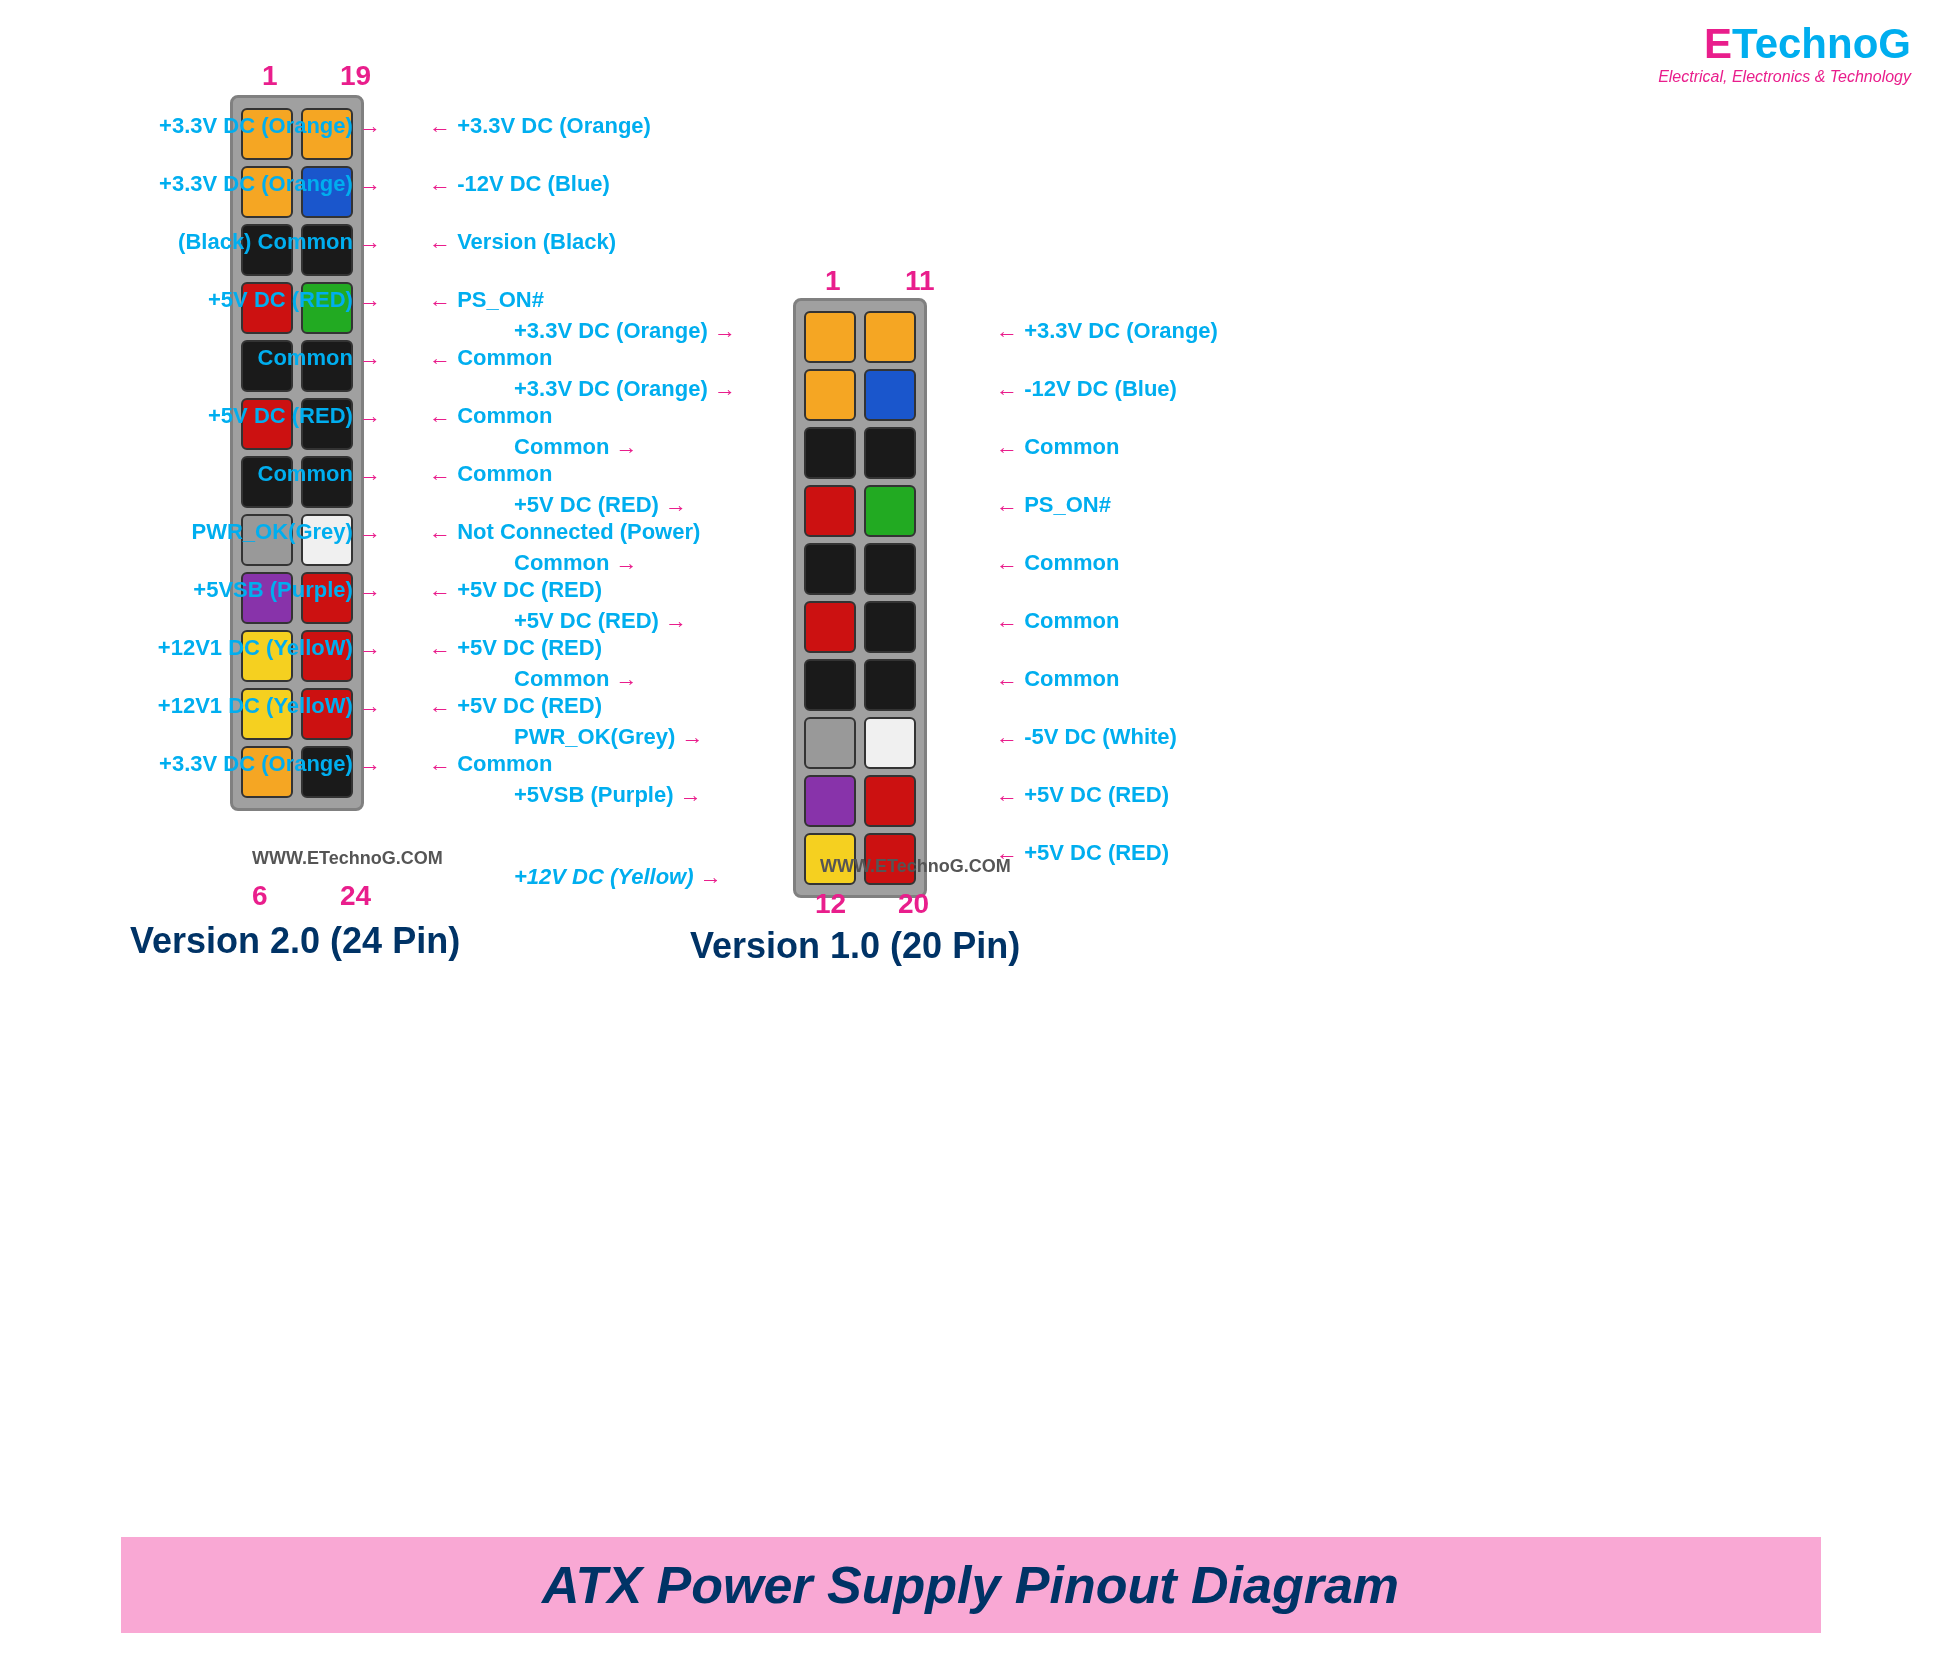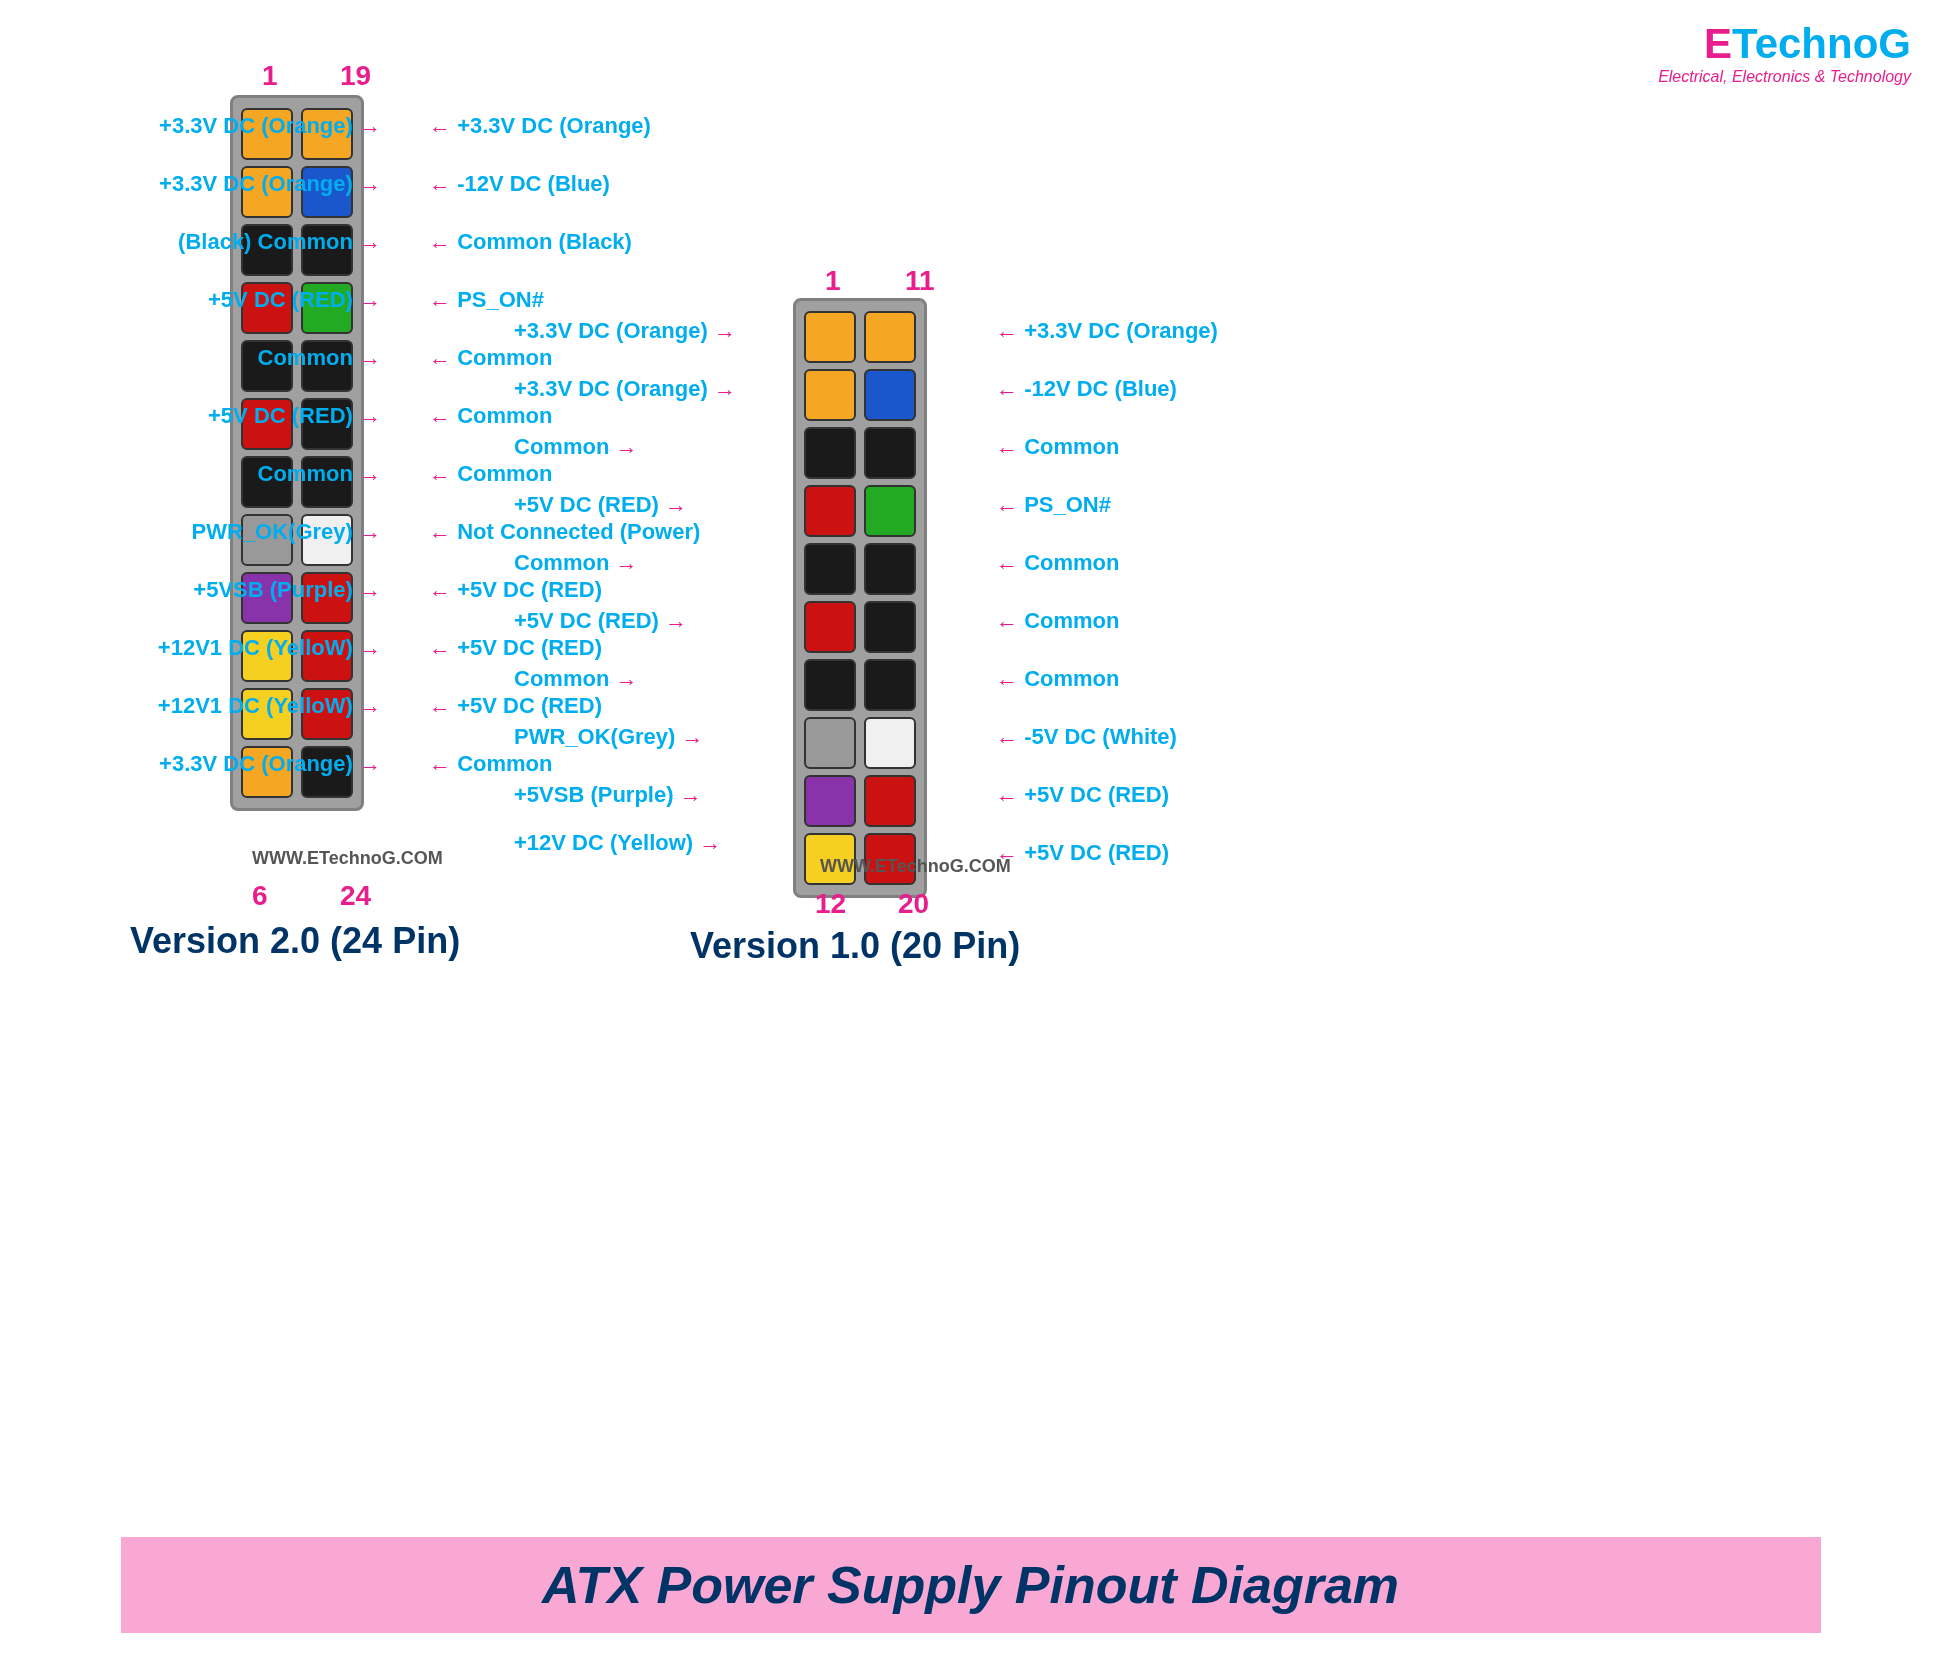--- a/index.html
+++ b/index.html
@@ -226,21 +226,21 @@
   <div class="label label-left arrow-right" style="top:577px; right:1560px;">+5VSB (Purple)</div>
 
   <div class="label label-left arrow-right" style="top:635px; right:1560px;">+12V1 DC (YelloW)</div>
 
   <div class="label label-left arrow-right" style="top:693px; right:1560px;">+12V1 DC (YelloW)</div>
 
   <div class="label label-left arrow-right" style="top:751px; right:1560px;">+3.3V DC (Orange)</div>
 
   <div class="label label-right arrow-left" style="top:113px; left:405px;">+3.3V DC (Orange)</div>
   <div class="label label-right arrow-left" style="top:171px; left:405px;">-12V DC (Blue)</div>
-  <div class="label label-right arrow-left" style="top:229px; left:405px;">Common (Black)</div>
+  <div class="label label-right arrow-left" style="top:229px; left:405px;">Version (Black)</div>
   <div class="label label-right arrow-left" style="top:287px; left:405px;">PS_ON#</div>
   <div class="label label-right arrow-left" style="top:345px; left:405px;">Common</div>
   <div class="label label-right arrow-left" style="top:403px; left:405px;">Common</div>
   <div class="label label-right arrow-left" style="top:461px; left:405px;">Common</div>
   <div class="label label-right arrow-left" style="top:519px; left:405px;">Not Connected (Power)</div>
   <div class="label label-right arrow-left" style="top:577px; left:405px;">+5V DC (RED)</div>
   <div class="label label-right arrow-left" style="top:635px; left:405px;">+5V DC (RED)</div>
   <div class="label label-right arrow-left" style="top:693px; left:405px;">+5V DC (RED)</div>
   <div class="label label-right arrow-left" style="top:751px; left:405px;">Common</div>
 
@@ -309,21 +309,21 @@
 
   <div class="label label-left arrow-right" style="top:318px; left:490px;">+3.3V DC (Orange)</div>
   <div class="label label-left arrow-right" style="top:376px; left:490px;">+3.3V DC (Orange)</div>
   <div class="label label-left arrow-right" style="top:434px; left:490px;">Common</div>
   <div class="label label-left arrow-right" style="top:492px; left:490px;">+5V DC (RED)</div>
   <div class="label label-left arrow-right" style="top:550px; left:490px;">Common</div>
   <div class="label label-left arrow-right" style="top:608px; left:490px;">+5V DC (RED)</div>
   <div class="label label-left arrow-right" style="top:666px; left:490px;">Common</div>
   <div class="label label-left arrow-right" style="top:724px; left:490px;">PWR_OK(Grey)</div>
   <div class="label label-left arrow-right" style="top:782px; left:490px;">+5VSB (Purple)</div>
-  <div class="label label-left arrow-right" style="top:830px; left:490px;">+12V DC (Yellow)</div>
+  <div class="label label-left arrow-right" style="top:864px; left:490px;font-style:italic;">+12V DC (Yellow)</div>
 
   <div class="label label-right arrow-left" style="top:318px; left:972px;">+3.3V DC (Orange)</div>
   <div class="label label-right arrow-left" style="top:376px; left:972px;">-12V DC (Blue)</div>
   <div class="label label-right arrow-left" style="top:434px; left:972px;">Common</div>
   <div class="label label-right arrow-left" style="top:492px; left:972px;">PS_ON#</div>
   <div class="label label-right arrow-left" style="top:550px; left:972px;">Common</div>
   <div class="label label-right arrow-left" style="top:608px; left:972px;">Common</div>
   <div class="label label-right arrow-left" style="top:666px; left:972px;">Common</div>
   <div class="label label-right arrow-left" style="top:724px; left:972px;">-5V DC (White)</div>
   <div class="label label-right arrow-left" style="top:782px; left:972px;">+5V DC (RED)</div>

